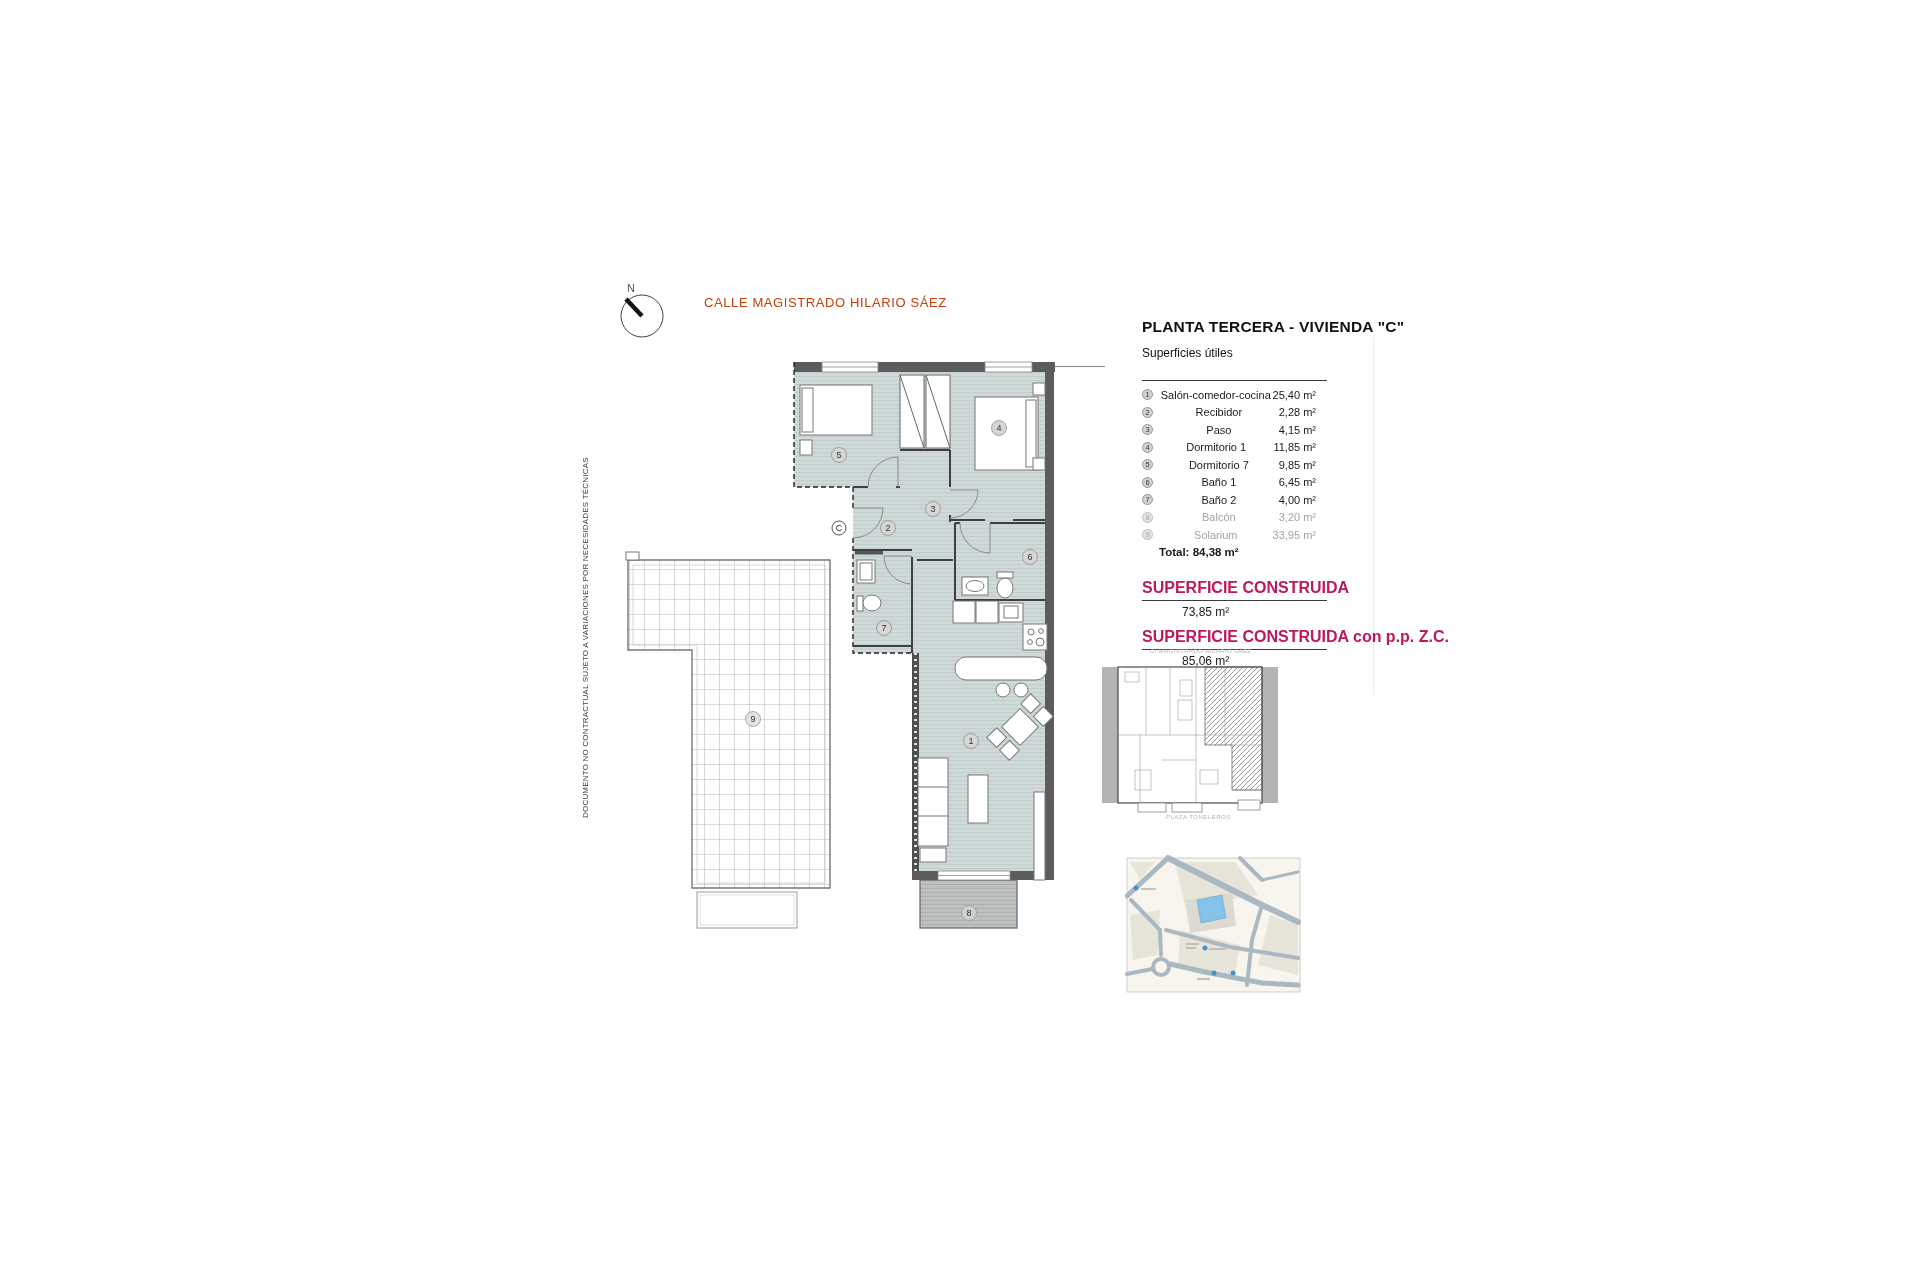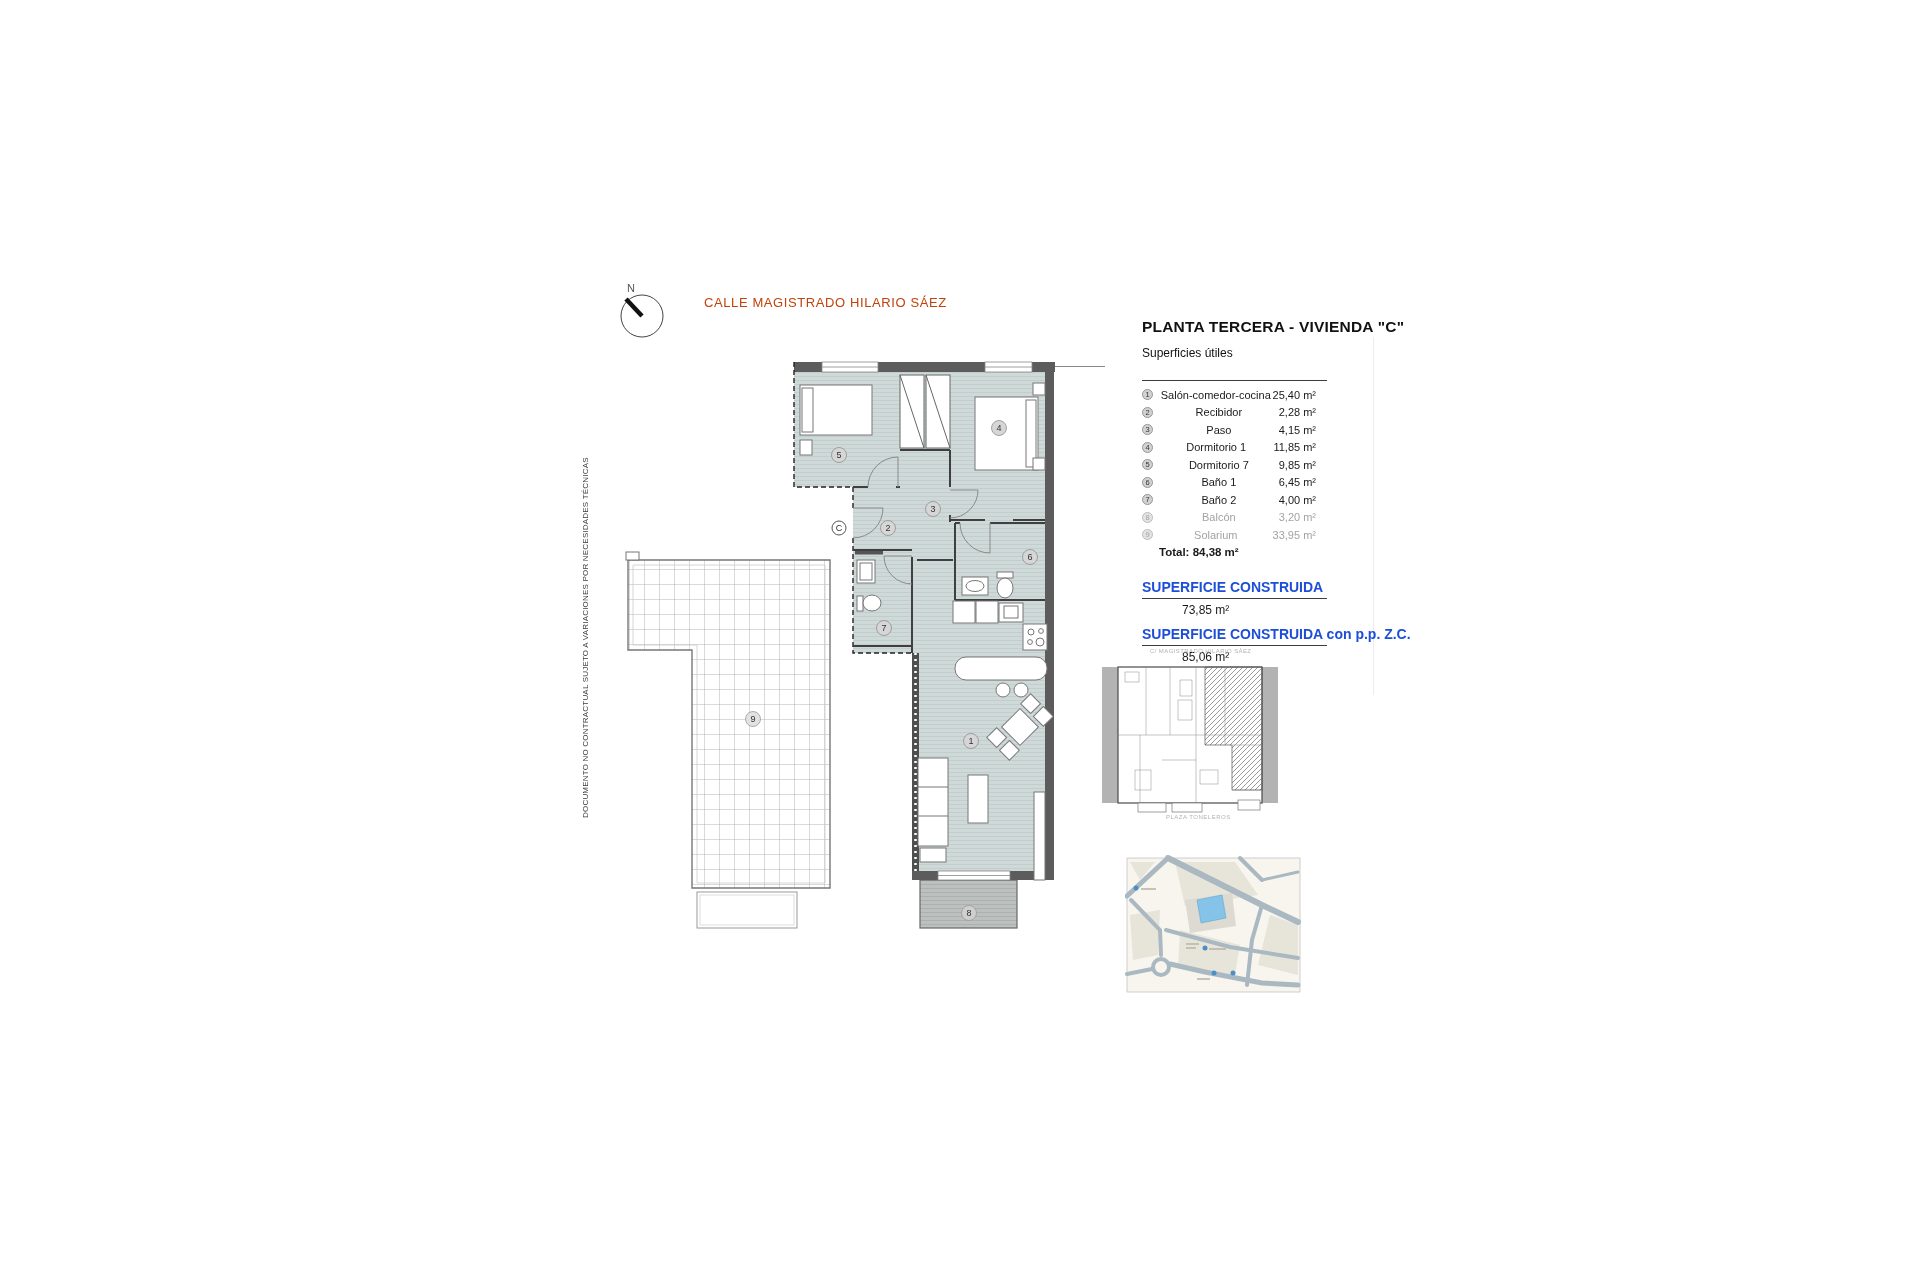--- a/index.html
+++ b/index.html
@@ -20,21 +20,21 @@
   #rooms-table { margin-top:5px; }
   .room-row    { display:flex; align-items:center; height:17.5px; font-size:11px; padding-right:11px; }
   .badge       { width:11px; height:11px; border-radius:50%; background:#d2d2d2; border:1px solid #969696;
                  font-size:7.5px; color:#333; display:flex; align-items:center; justify-content:center;
                  margin-right:6px; flex:0 0 auto; }
   .room-name   { flex:1 1 auto; white-space:nowrap;text-align:center; }
   .room-area   { white-space:nowrap; }
   .room-row.muted { color:#a3a3a3; }
   .room-row.muted .badge { background:#e3e3e3; border-color:#bcbcbc; color:#a3a3a3; }
   #total-row   { margin:2px 0 0 17px; font-size:11.5px; font-weight:bold; }
-  .built-head  { font-size:14px; font-weight:bold; color:#1d4ed8; padding-bottom:3px;
+  .built-head  { font-size:16px; font-weight:bold; color:#be185d; padding-bottom:3px;
                  border-bottom:1.6px solid #3c3c3c; white-space:nowrap; }
   .built-val   { font-size:12px; margin-top:4px;margin-left:40px; }
   #built-1 { margin-top:21px; width:185px; }
   #built-2 { margin-top:9px;  width:185px; }
 
   
   #ov-top-label    { left:1150px; top:648px; font-size:6px; color:#b3b3b3; letter-spacing:.4px; }
   #ov-bottom-label { left:1166px; top:814px; font-size:6px; color:#b3b3b3; letter-spacing:.5px; }
 
   svg text { font-family:"Liberation Sans", sans-serif; }

